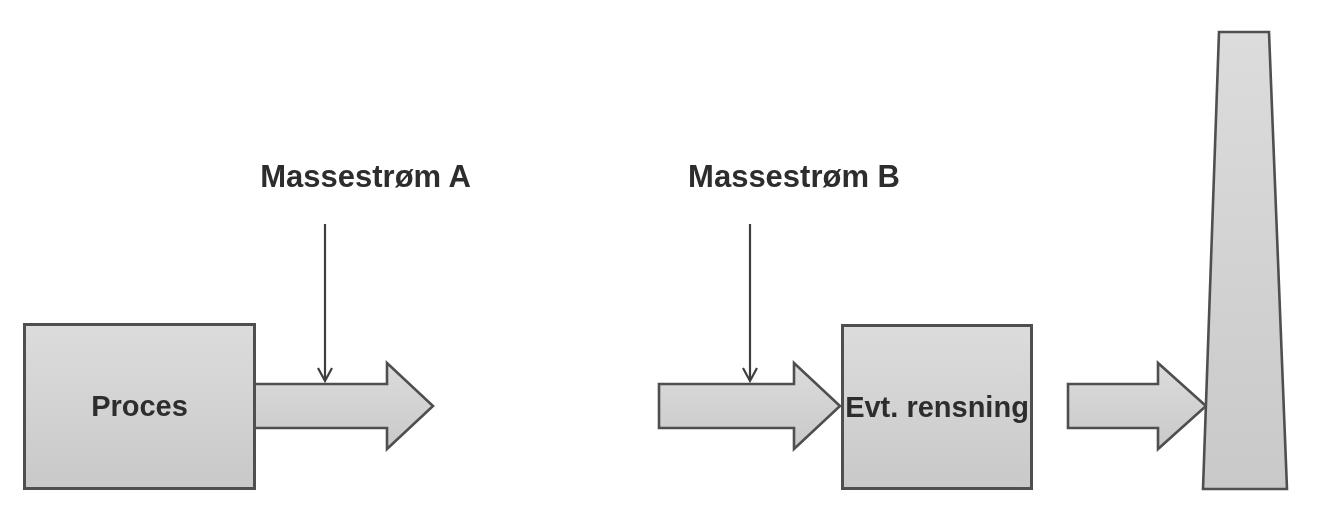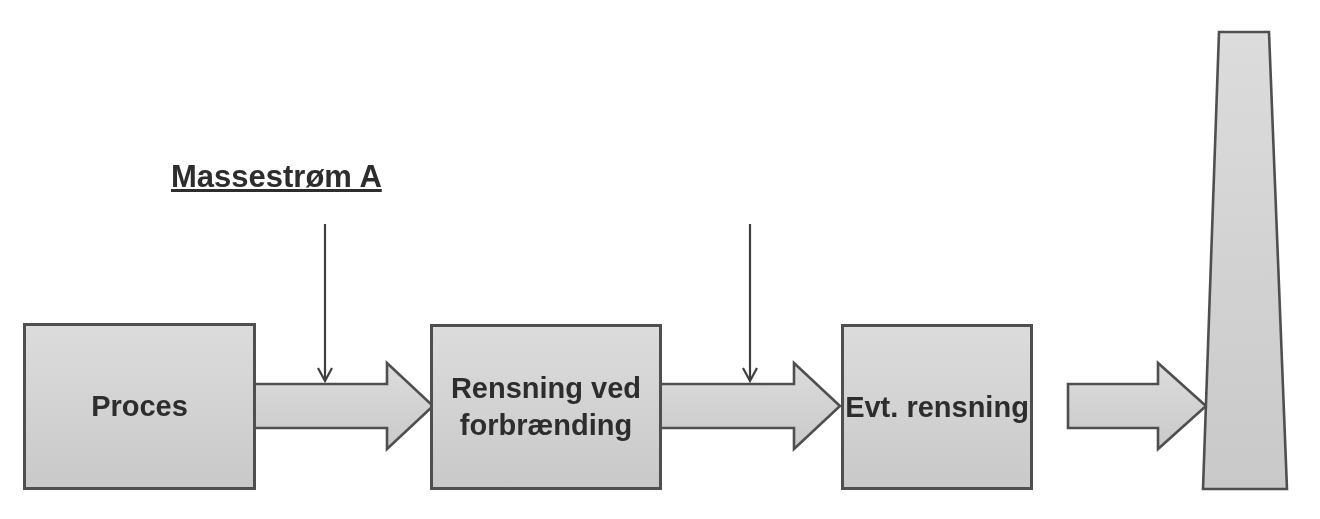--- a/index.html
+++ b/index.html
@@ -59,27 +59,26 @@
     line-height: 37px;
     letter-spacing: 0px;
   }
   .box-proces   { left: 23px;  top: 323px; width: 233px; height: 167px; text-align: right; }
   .box-rensning { left: 430px; top: 324px; width: 232px; height: 166px; }
   .box-evt      { left: 841px; top: 324px; width: 192px; height: 166px; }
   .stream-label {
     position: absolute;
     top: 158px;
     width: 300px;
-    text-align: left;
+    text-align: right;
     color: var(--text);
     font-weight: 700;
     font-size: 31px;
     line-height: 38px;
     white-space: nowrap;
-    text-decoration: underline;
   }
   .stream-label-a { left: 171px; }
   .stream-label-b { left: 600px; }
   .box-line { display: block; }
 </style>
 </head>
 <body>
 
 <div class="stage">
 
@@ -105,27 +104,24 @@
     </g>
 
     <g>
       <line class="thin-line" x1="750" y1="224" x2="750" y2="380"></line>
       <polyline class="thin-line" points="743,368 750,381 757,368"></polyline>
     </g>
   </svg>
 
   <div class="stream-label stream-label-a">Massestrøm A</div>
 
+  <div class="stream-label stream-label-b">Massestrøm B</div>
 
   <div class="box box-proces">
     <span class="box-line">Proces</span>
   </div>
 
-  <div class="box box-rensning">
-    <span class="box-line">Rensning ved</span>
-    <span class="box-line">forbrænding</span>
-  </div>
 
   <div class="box box-evt">
     <span class="box-line">Evt. rensning</span>
   </div>
 
 </div>
 
 </body></html>

